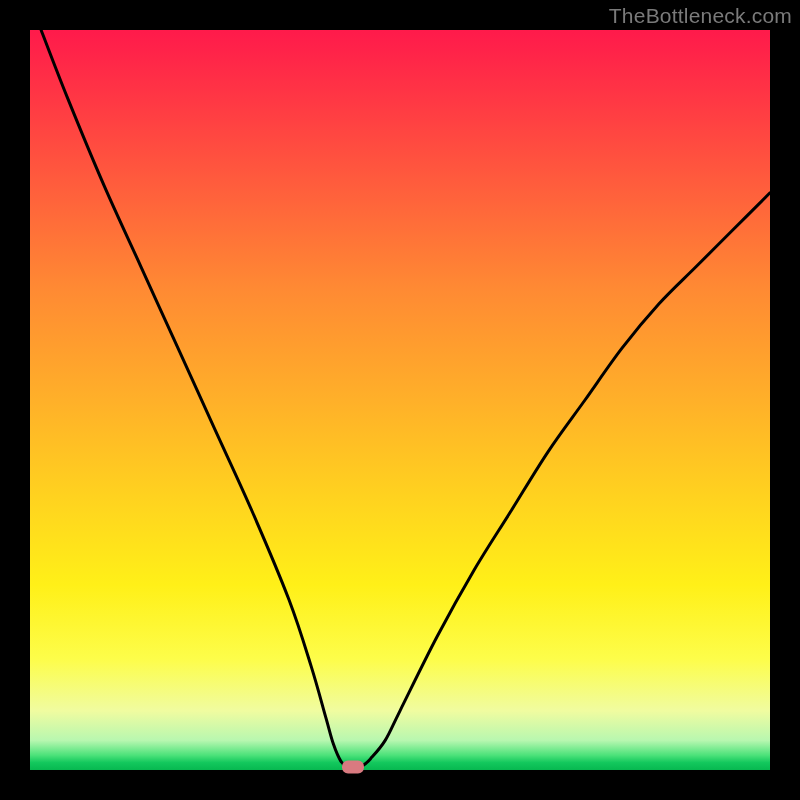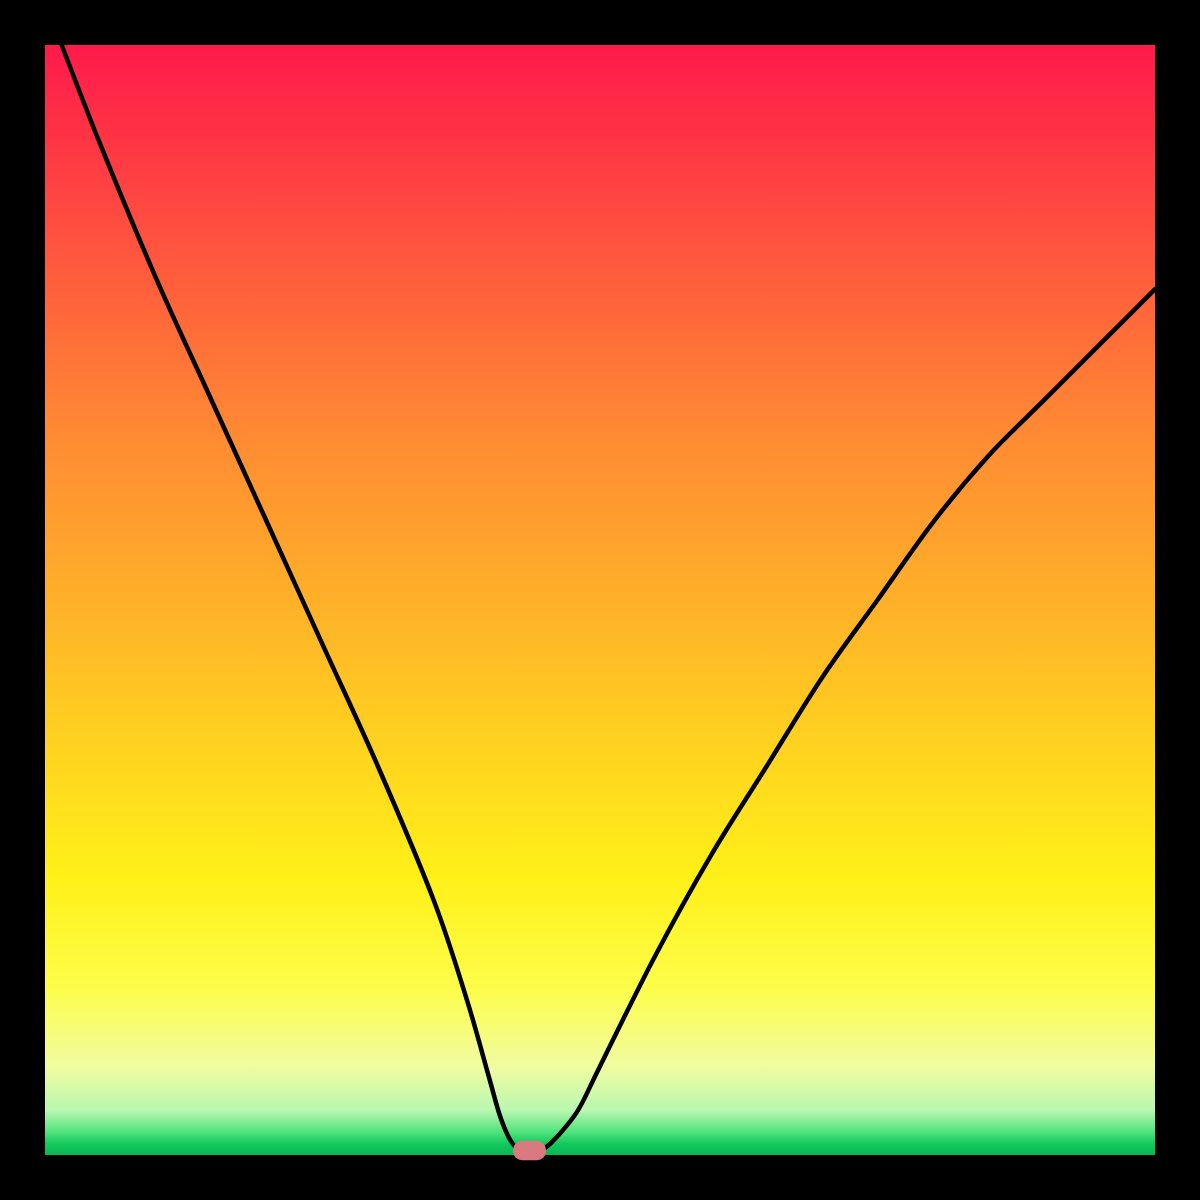--- a/index.html
+++ b/index.html
@@ -75,14 +75,15 @@
   <div class="plot-area">
 
     <svg class="curve-svg" viewBox="0 0 740 740" preserveAspectRatio="none">
       <path fill="none" stroke="#000" stroke-width="3" stroke-linecap="round" stroke-linejoin="round" d="M 11.10 0.00 C 15.42 11.10, 26.52 40.70, 37.00 66.60 C 47.48 92.50, 61.67 127.03, 74.00 155.40 C 86.33 183.77, 98.67 209.67, 111.00 236.80 C 123.33 263.93, 135.67 291.07, 148.00 318.20 C 160.33 345.33, 172.67 372.47, 185.00 399.60 C 197.33 426.73, 209.67 452.63, 222.00 481.00 C 234.33 509.37, 249.13 543.90, 259.00 569.80 C 268.87 595.70, 275.03 616.67, 281.20 636.40 C 287.37 656.13, 292.30 675.25, 296.00 688.20 C 299.70 701.15, 300.93 706.95, 303.40 714.10 C 305.87 721.25, 308.33 727.17, 310.80 731.12 C 313.27 735.07, 315.73 736.55, 318.20 737.78 C 320.67 739.01, 323.13 738.89, 325.60 738.52 C 328.07 738.15, 330.53 737.16, 333.00 735.56 C 335.47 733.96, 336.70 733.09, 340.40 728.90 C 344.10 724.71, 350.27 718.42, 355.20 710.40 C 360.13 702.38, 361.37 698.07, 370.00 680.80 C 378.63 663.53, 394.67 630.23, 407.00 606.80 C 419.33 583.37, 431.67 561.17, 444.00 540.20 C 456.33 519.23, 468.67 500.73, 481.00 481.00 C 493.33 461.27, 505.67 440.30, 518.00 421.80 C 530.33 403.30, 542.67 387.27, 555.00 370.00 C 567.33 352.73, 579.67 334.23, 592.00 318.20 C 604.33 302.17, 616.67 287.37, 629.00 273.80 C 641.33 260.23, 653.67 249.13, 666.00 236.80 C 678.33 224.47, 690.67 212.13, 703.00 199.80 C 715.33 187.47, 733.83 168.97, 740.00 162.80" id="curve-path"></path>
     </svg>
 
     <div class="marker" id="marker" style="left: 322.64px; top: 737.04px; background: rgb(217, 122, 128);"></div>
 
   </div>
 
+  <div class="watermark">TheBottleneck.com</div>
 
 </div>
 
 </body></html>

